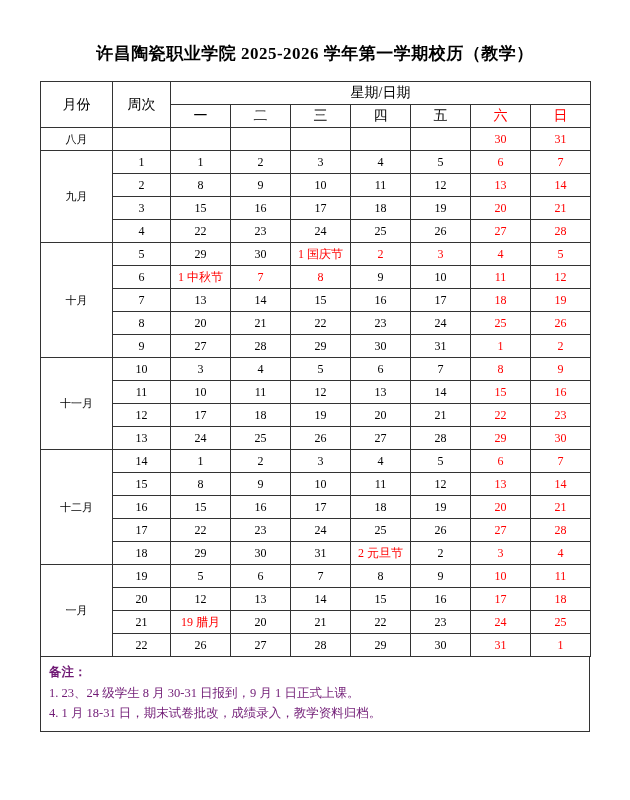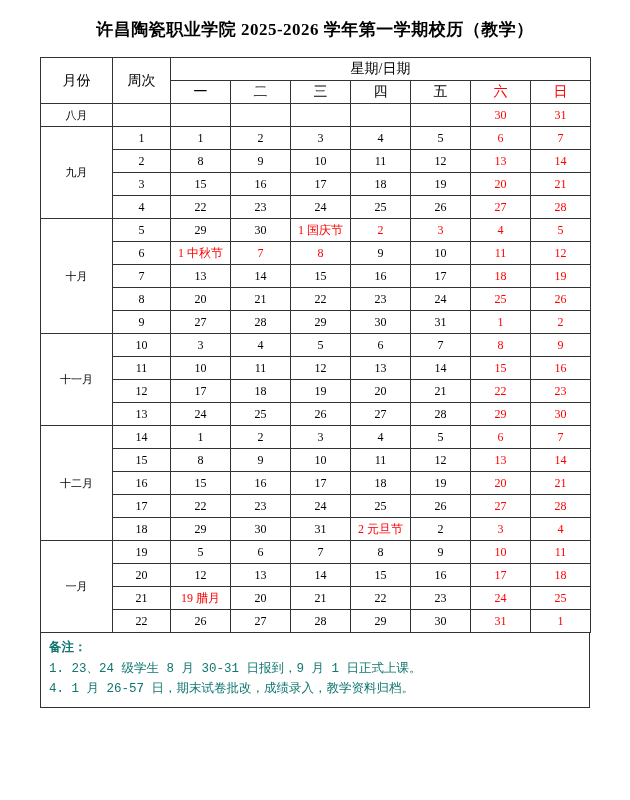--- a/index.html
+++ b/index.html
@@ -12,21 +12,22 @@
     background: #ffffff;
     font-family: "Liberation Serif", serif;
     color: #000000;
     overflow: hidden;
   }
   .page {
     width: 630px;
     height: 564px;
     position: relative;
     box-sizing: border-box;
-    padding: 0 40px;
+    padding: 0 52px;
+    margin-top: 24px;
   }
   .title {
     text-align: center;
     font-size: 17px;
     font-weight: bold;
     letter-spacing: 0.5px;
     padding-top: 18px;
     padding-bottom: 16px;
     white-space: nowrap;
   }
@@ -64,40 +65,40 @@
   }
   .wk {
     font-size: 12px;
   }
   .red {
     color: #ff0000;
   }
   .note {
     font-size: 12.5px;
     line-height: 1.55;
-    color: #0f766e;
+    color: #701a75;
     width: 550px;
     box-sizing: border-box;
     border: 1px solid #333333;
     border-top: none;
     padding: 6px 8px 8px 8px;
-    font-family: Liberation Mono, monospace;
+    font-family: Liberation Serif, serif;
   }
   .note .nline {
     display: block;
     white-space: normal;
   }
   .note .nlabel {
     display: block;
     font-weight: bold;
     margin-bottom: 2px;
   }
   .tbl-wrap {
     display: flex;
-    justify-content: flex-start;
+    justify-content: center;
   }
   .inner {
     width: 550px;
   }
 </style>
 </head>
 <body>
 
 <div class="page">
 
@@ -369,18 +370,18 @@
               <td>30</td>
               <td class="red">31</td>
               <td class="red">1</td>
             </tr>
           </tbody>
       </table>
 
       <div class="note">
         <span class="nlabel">备注：</span>
         <span class="nline">1. 23、24 级学生 8 月 30-31 日报到，9 月 1 日正式上课。</span>
-        <span class="nline">4. 1 月 26-57 日，期末试卷批改，成绩录入，教学资料归档。</span>
+        <span class="nline">4. 1 月 18-31 日，期末试卷批改，成绩录入，教学资料归档。</span>
       </div>
     </div>
   </div>
 
 </div>
 
 </body></html>

